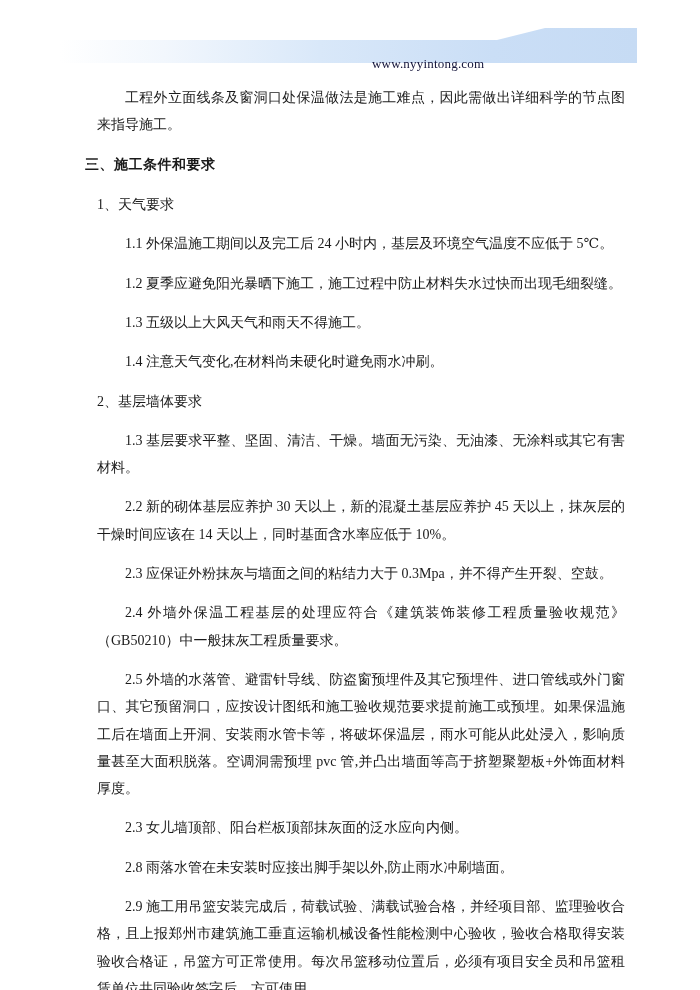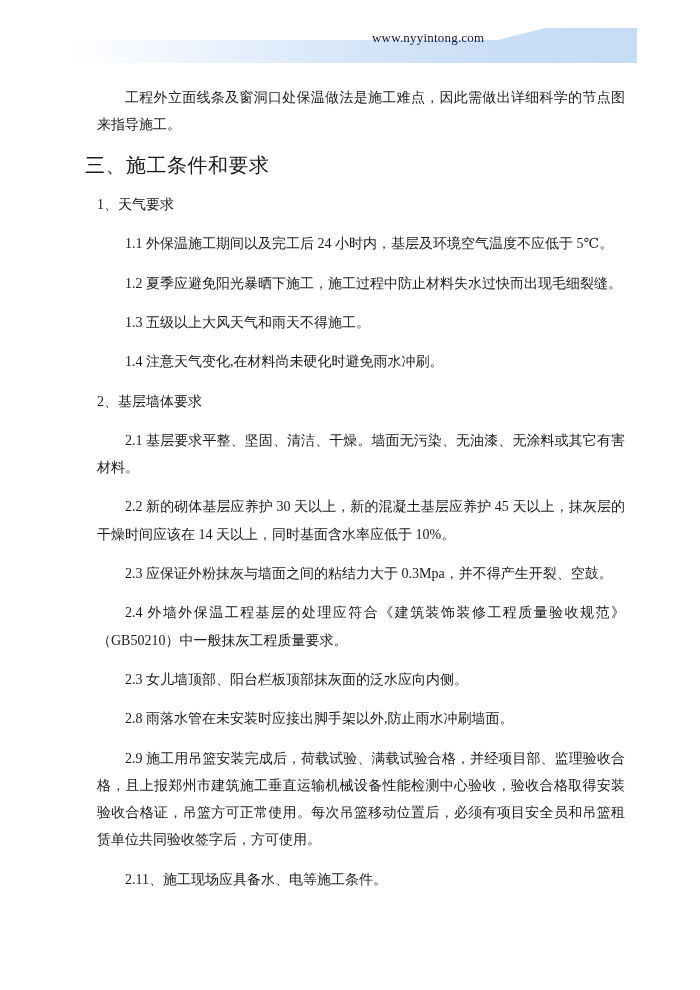--- a/index.html
+++ b/index.html
@@ -19,21 +19,21 @@
   .header-graphic {
     position: absolute;
     top: 0;
     left: 0;
     width: 700px;
     height: 70px;
   }
   .watermark-url {
     position: absolute;
     left: 372px;
-    top: 30px;
+    top: 56px;
     font-size: 13px;
     line-height: 16px;
     color: #14143a;
     letter-spacing: 0.2px;
     white-space: nowrap;
   }
   .doc-body {
     position: absolute;
     left: 85px;
     top: 72px;
@@ -43,22 +43,22 @@
     margin: 12px;
     font-size: 14px;
     line-height: 27.3px;
     text-align: justify;
   }
   .doc-body p.indent {
     text-indent: 2em;
   }
   .doc-body h2 {
     margin: 0;
-    font-size: 20px;
-    font-weight: normal;
+    font-size: 14px;
+    font-weight: bold;
     line-height: 28.5px;
     letter-spacing: 0.5px;
   }
 </style>
 </head>
 <body>
 
 <div class="page">
 
   <svg class="header-graphic" width="700" height="70" viewBox="0 0 700 70" xmlns="http://www.w3.org/2000/svg">
@@ -82,23 +82,24 @@
 
     <h2>三、施工条件和要求</h2>
 
     <p>1、天气要求</p>
     <p class="indent">1.1 外保温施工期间以及完工后 24 小时内，基层及环境空气温度不应低于 5℃。</p>
     <p class="indent">1.2 夏季应避免阳光暴晒下施工，施工过程中防止材料失水过快而出现毛细裂缝。</p>
     <p class="indent">1.3 五级以上大风天气和雨天不得施工。</p>
     <p class="indent">1.4 注意天气变化,在材料尚未硬化时避免雨水冲刷。</p>
 
     <p>2、基层墙体要求</p>
-    <p class="indent">2.1 基层要求平整、坚固、清洁、干燥。墙面无污染、无油漆、无涂料或其它有害材料。</p>
+    <p class="indent">1.3 基层要求平整、坚固、清洁、干燥。墙面无污染、无油漆、无涂料或其它有害材料。</p>
     <p class="indent">2.2 新的砌体基层应养护 30 天以上，新的混凝土基层应养护 45 天以上，抹灰层的干燥时间应该在 14 天以上，同时基面含水率应低于 10%。</p>
     <p class="indent">2.3 应保证外粉抹灰与墙面之间的粘结力大于 0.3Mpa，并不得产生开裂、空鼓。</p>
     <p class="indent">2.4 外墙外保温工程基层的处理应符合《建筑装饰装修工程质量验收规范》（GB50210）中一般抹灰工程质量要求。</p>
+    <p class="indent">2.5 外墙的水落管、避雷针导线、防盗窗预埋件及其它预埋件、进口管线或外门窗口、其它预留洞口，应按设计图纸和施工验收规范要求提前施工或预埋。如果保温施工后在墙面上开洞、安装雨水管卡等，将破坏保温层，雨水可能从此处浸入，影响质量甚至大面积脱落。空调洞需预埋 pvc 管,并凸出墙面等高于挤塑聚塑板+外饰面材料厚度。</p>
     <p class="indent">2.3 女儿墙顶部、阳台栏板顶部抹灰面的泛水应向内侧。</p>
     <p class="indent">2.8 雨落水管在未安装时应接出脚手架以外,防止雨水冲刷墙面。</p>
     <p class="indent">2.9 施工用吊篮安装完成后，荷载试验、满载试验合格，并经项目部、监理验收合格，且上报郑州市建筑施工垂直运输机械设备性能检测中心验收，验收合格取得安装验收合格证，吊篮方可正常使用。每次吊篮移动位置后，必须有项目安全员和吊篮租赁单位共同验收签字后，方可使用。</p>
     <p class="indent">2.11、施工现场应具备水、电等施工条件。</p>
 
   </div>
 </div>
 
 </body></html>

